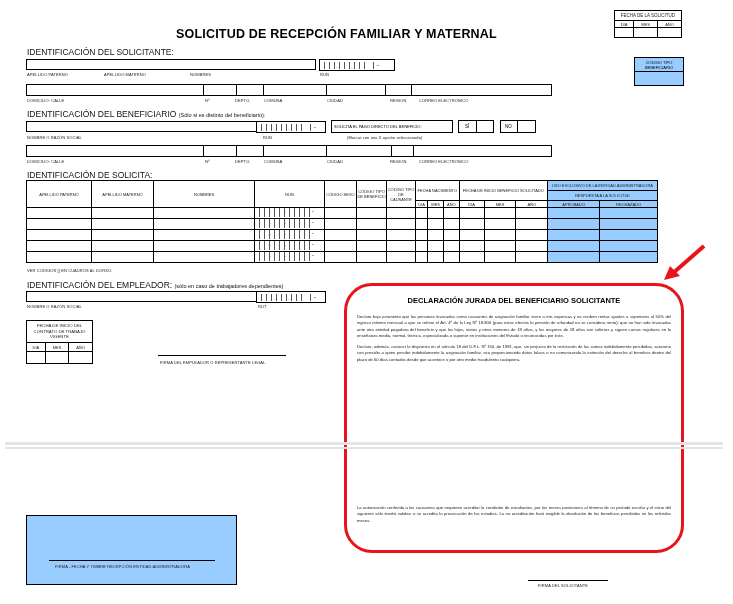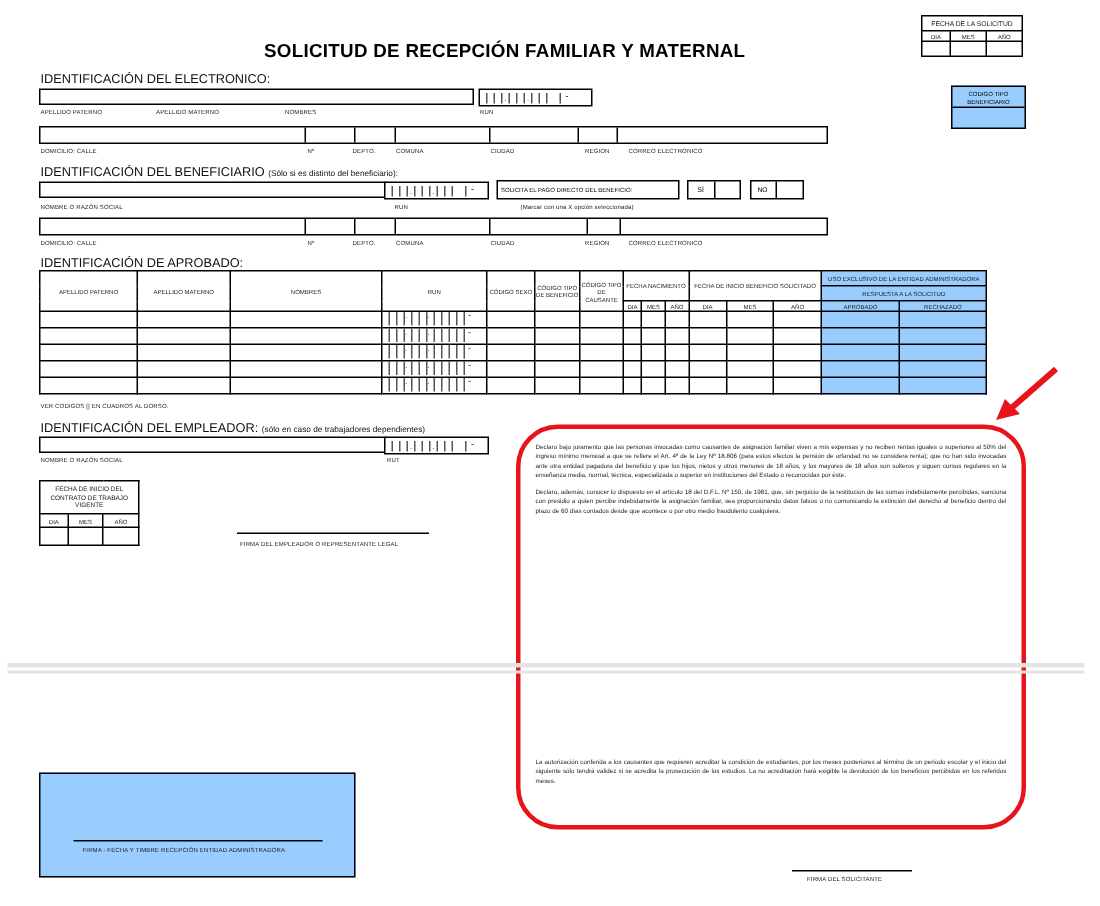--- a/index.html
+++ b/index.html
@@ -44,21 +44,21 @@
     <td></td>
   </tr>
 </tbody>
   </table>
 
 <div class="box blue" style="left:634px;top:57px;width:50px;height:29px;">
   <div style="font-size:4px;text-align:center;line-height:5px;padding-top:2px;height:14px;border-bottom:1.5px solid #000;">CODIGO TIPO BENEFICIARIO</div>
   <div style="height:13px;"></div>
 </div>
 
-<div class="sec" style="left:27px;top:47px;">IDENTIFICACIÓN DEL ELECTRONICO:</div>
+<div class="sec" style="left:27px;top:47px;">IDENTIFICACIÓN DEL SOLICITANTE:</div>
 <div class="box" style="left:26px;top:59px;width:290px;height:11px;"></div>
 <div class="run-box" style="left:319px;top:59px;width:76px;height:12px;">
   <span class="run-cell"></span>
     <span class="run-cell"></span>
     <span class="run-cell">.</span>
     <span class="run-cell"></span>
     <span class="run-cell"></span>
     <span class="run-cell">.</span>
     <span class="run-cell"></span>
     <span class="run-cell"></span>
@@ -122,21 +122,21 @@
     <span class="vline" style="left:386px;"></span>
 </div>
 <div class="lbl" style="left:27px;top:159px;">DOMICILIO: CALLE</div>
 <div class="lbl" style="left:205px;top:159px;">Nº</div>
 <div class="lbl" style="left:235px;top:159px;">DEPTO.</div>
 <div class="lbl" style="left:264px;top:159px;">COMUNA</div>
 <div class="lbl" style="left:327px;top:159px;">CIUDAD</div>
 <div class="lbl" style="left:390px;top:159px;">REGION</div>
 <div class="lbl" style="left:419px;top:159px;">CORREO ELECTRONICO</div>
 
-<div class="sec" style="left:27px;top:170px;">IDENTIFICACIÓN DE APROBADO:</div>
+<div class="sec" style="left:27px;top:170px;">IDENTIFICACIÓN DE SOLICITA:</div>
 <table style="left:26px;top:180px;width:632px;border:1.5px solid #000;">
   <tbody>
       <tr style="height:10px;">
     <th rowspan="3" style="width:65px;">APELLIDO PATERNO</th>
     <th rowspan="3" style="width:62px;">APELLIDO MATERNO</th>
     <th rowspan="3" style="width:101px;">NOMBRES</th>
     <th rowspan="3" style="width:70px;">RUN</th>
     <th rowspan="3" style="width:32px;">CÓDIGO SEXO</th>
     <th rowspan="3" style="width:30px;">CÓDIGO TIPO DE BENEFICIO</th>
     <th rowspan="3" style="width:29px;">CÓDIGO TIPO DE CAUSANTE</th>
@@ -339,20 +339,21 @@
     <td style="height:12px;"></td>
     <td></td>
     <td></td>
   </tr>
 </tbody>
   </table>
 <div class="abs" style="left:158px;top:355px;width:128px;height:1px;background:#000;"></div>
 <div class="lbl" style="left:160px;top:360px;">FIRMA DEL EMPLEADOR O REPRESENTANTE LEGAL</div>
 
 <div class="declar">
+  <h2>DECLARACIÓN JURADA DEL BENEFICIARIO SOLICITANTE</h2>
   <p style="margin-top:9px;">Declaro bajo juramento que las personas invocadas como causantes de asignación familiar viven a mis expensas y no reciben rentas iguales o superiores al 50% del ingreso mínimo mensual a que se refiere el Art. 4º de la Ley Nº 18.806 (para estos efectos la pensión de orfandad no se considera renta); que no han sido invocadas ante otra entidad pagadora del beneficio y que los hijos, nietos y otros menores de 18 años, y los mayores de 18 años son solteros y siguen cursos regulares en la enseñanza media, normal, técnica, especializada o superior en instituciones del Estado o reconocidas por éste.</p>
   <p style="margin-top:5px;">Declaro, además, conocer lo dispuesto en el artículo 18 del D.F.L. Nº 150, de 1981, que, sin perjuicio de la restitución de las sumas indebidamente percibidas, sanciona con presidio a quien percibe indebidamente la asignación familiar, sea proporcionando datos falsos o no comunicando la extinción del derecho al beneficio dentro del plazo de 60 días contados desde que acontece o por otro medio fraudulento cualquiera.</p>
   <p style="position:absolute;top:219px;">La autorización conferida a los causantes que requieren acreditar la condición de estudiantes, por los meses posteriores al término de un período escolar y el inicio del siguiente sólo tendrá validez si se acredita la prosecución de los estudios. La no acreditación hará exigible la devolución de los beneficios percibidos en los referidos meses.</p>
 </div>
 
 <svg class="abs" style="left:660px;top:242px;" width="50" height="40">
   <line x1="44" y1="4" x2="12" y2="32" stroke="#e8141b" stroke-width="4"></line>
   <polygon points="4,38 10,24 20,34" fill="#e8141b"></polygon>
 </svg>
 

